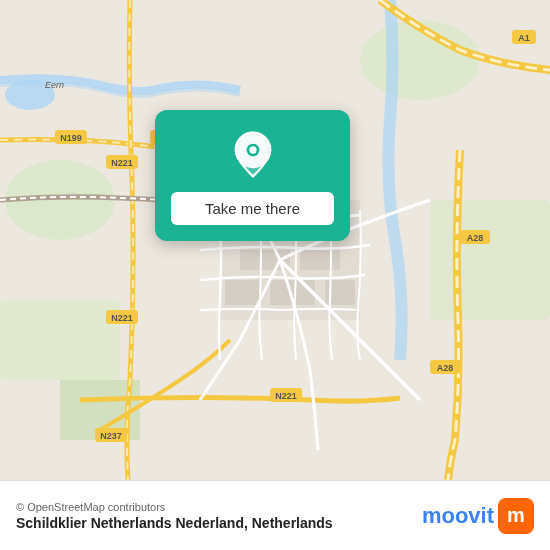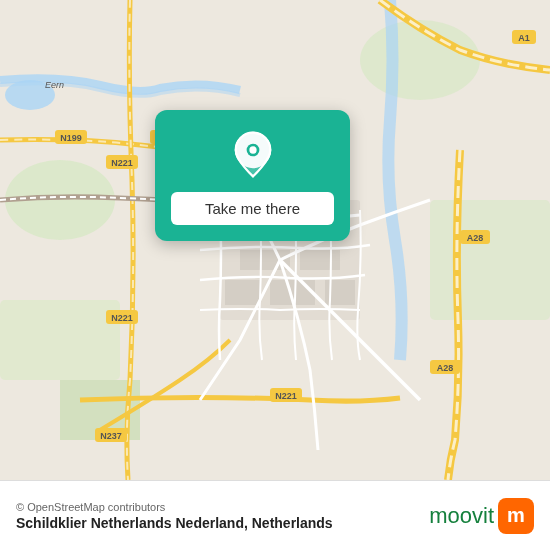--- a/index.html
+++ b/index.html
@@ -52,22 +52,22 @@
     }
 
     #moovit-logo {
       display: flex;
       align-items: center;
       gap: 4px;
     }
 
     #moovit-text {
       font-size: 22px;
-      font-weight: normal;
-      color: #15803d;
+      font-weight: bold;
+      color: #3b82f6;
     }
 
     #moovit-icon {
       width: 36px;
       height: 36px;
       background: #ff6600;
       border-radius: 8px;
       display: flex;
       align-items: center;
       justify-content: center;

